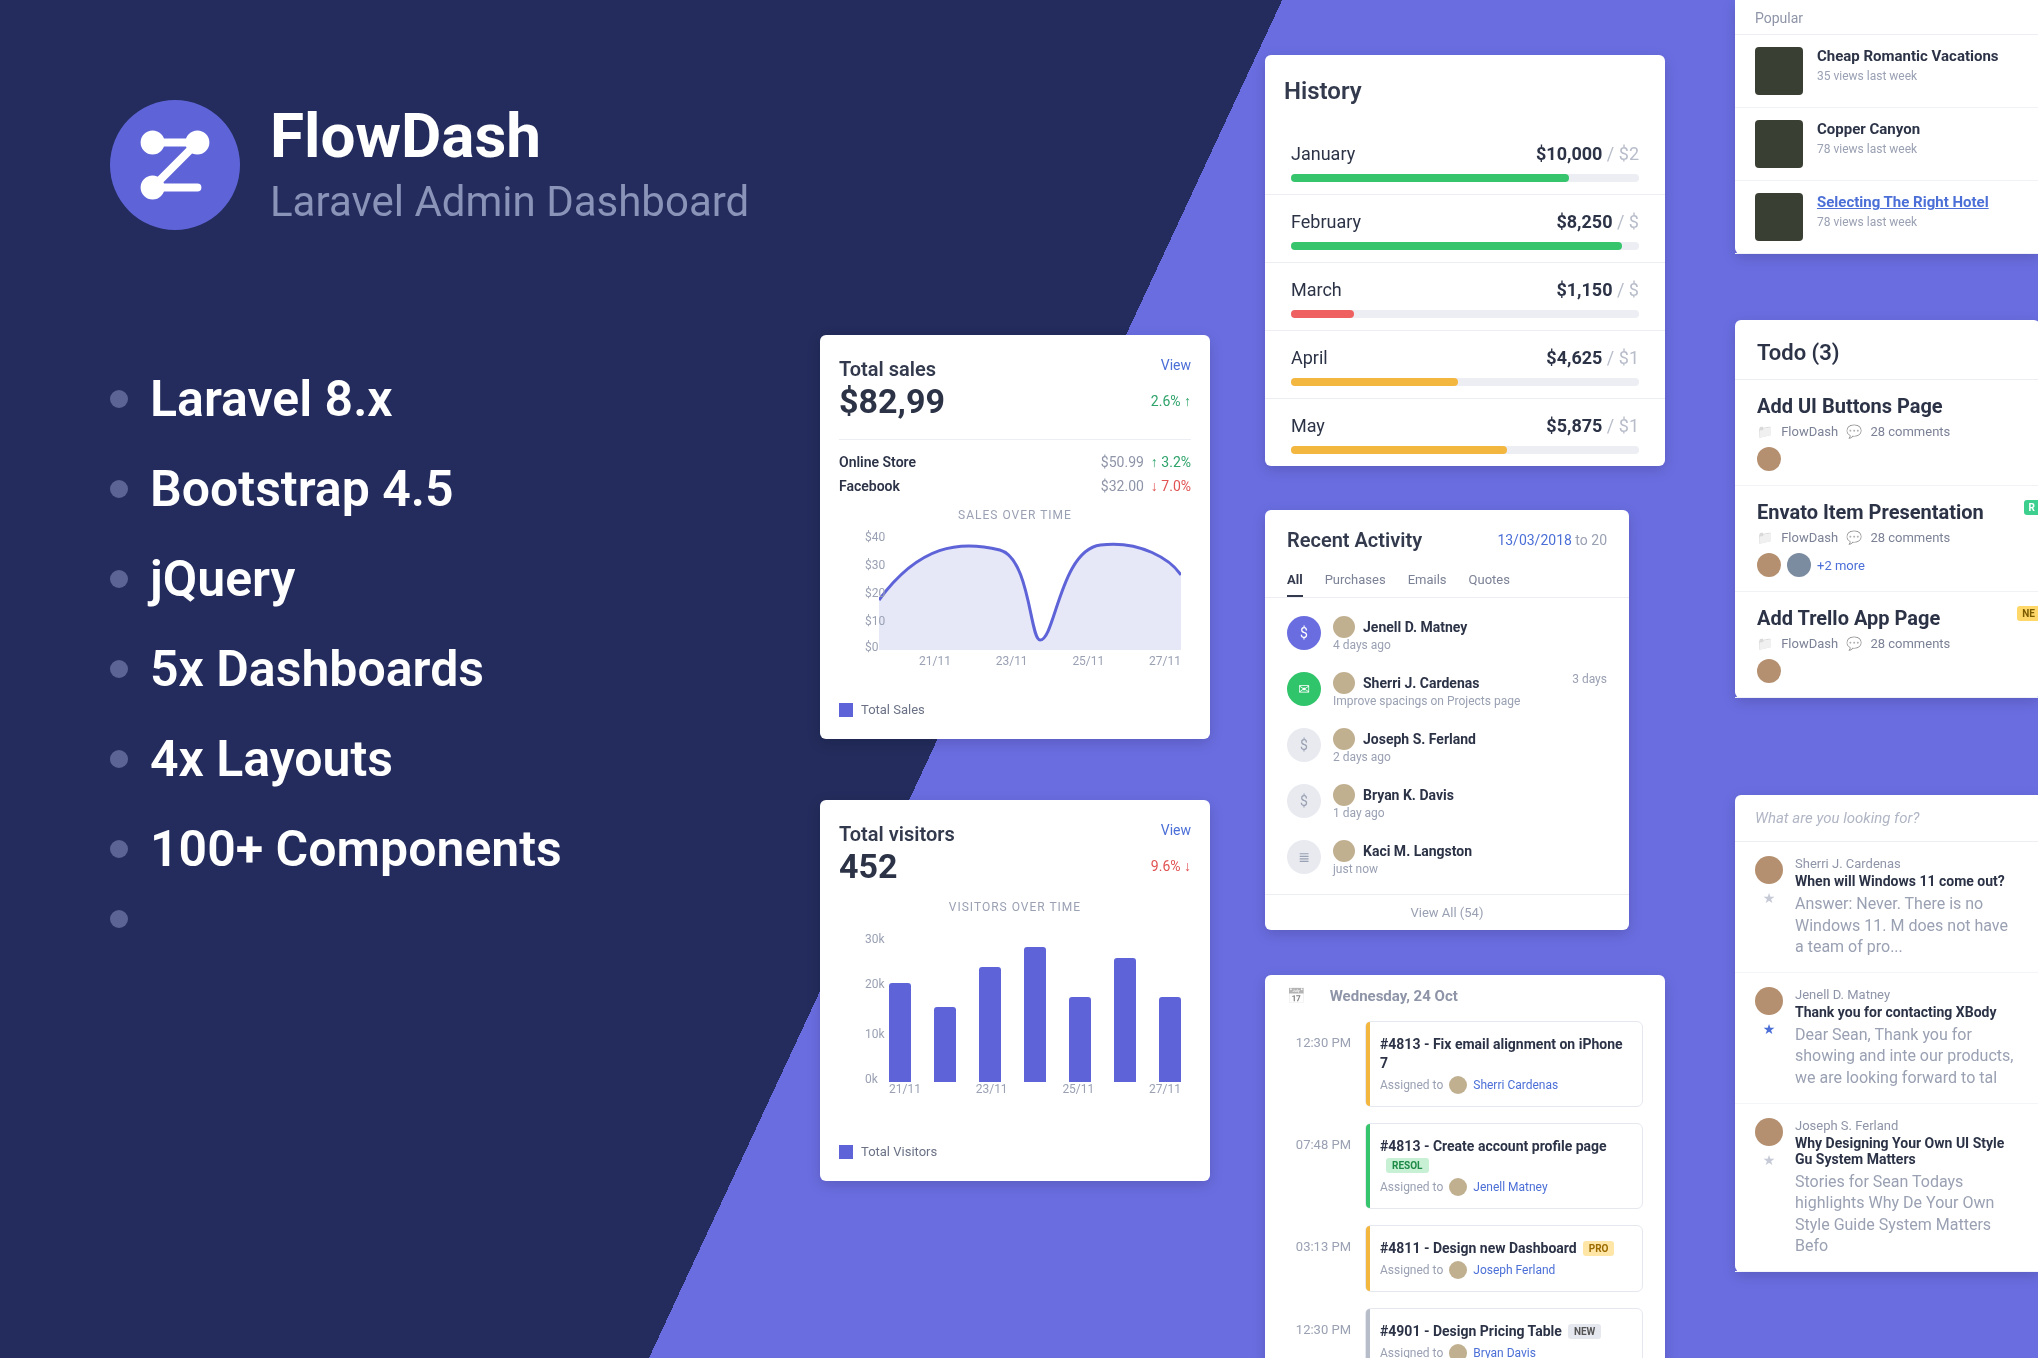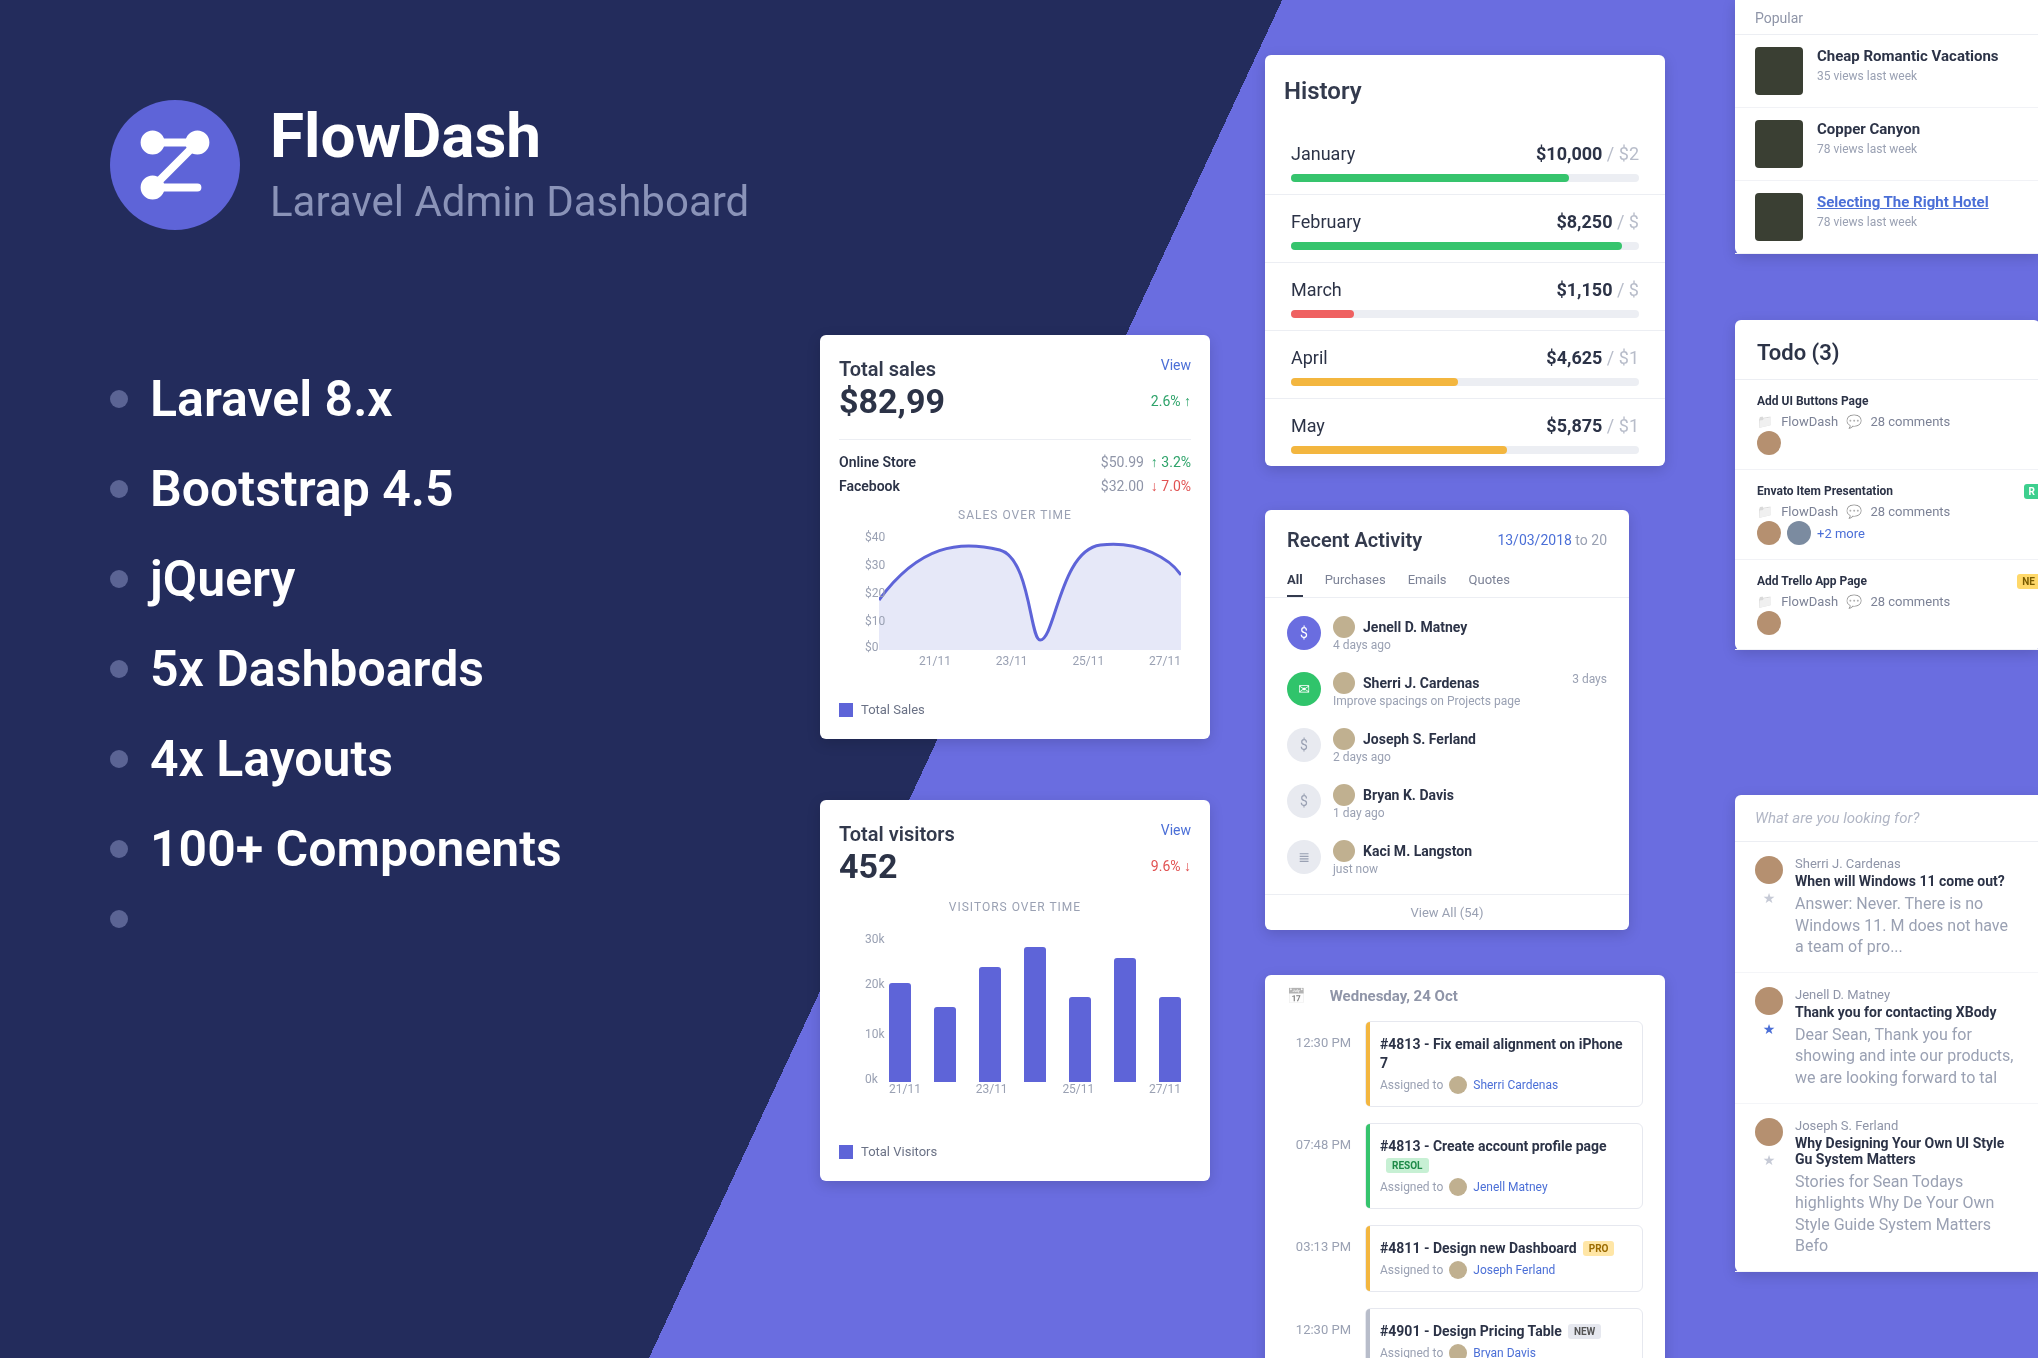--- a/index.html
+++ b/index.html
@@ -107,24 +107,24 @@
   .pop-item { display: flex; gap: 14px; padding: 12px 20px; border-bottom: 1px solid #f1f2f6; }
   .pop-thumb { width: 48px; height: 48px; background: #3a3f33; border-radius: 4px; flex-shrink: 0; }
   .pop-title { font-size: 15px; font-weight: 700; }
   .pop-title.lnk { color: #4b6fd7; text-decoration: underline; }
   .pop-sub { font-size: 12px; color: #9aa1b3; margin-top: 4px; }
 
   
   #card-todo { left: 1735px; top: 320px; width: 305px; }
   .todo-h { font-size: 22px; font-weight: 600; padding: 20px 22px 14px; border-bottom: 1px solid #eceef3; }
   .td-item { padding: 14px 22px; border-bottom: 1px solid #f1f2f6; position: relative; }
-  .td-title { font-size: 12px; font-weight: 700; }
+  .td-title { font-size: 20px; font-weight: 700; }
   .td-meta { display: flex; align-items: center; gap: 8px; font-size: 13px; color: #7c8296; margin-top: 6px; }
   .td-meta .folder-icon { color: #b8bdca; }
-  .td-av-row { margin-top: 2px; display:flex; gap:6px; align-items:center; }
+  .td-av-row { margin-top: 8px; display:flex; gap:6px; align-items:center; }
   .td-av { width: 24px; height: 24px; border-radius: 50%; background: #b59070; }
   .td-badge-right { position: absolute; right: 0; top: 14px; font-size: 10px; font-weight: 700; padding: 2px 5px; border-radius: 3px 0 0 3px; }
   .bdg-green { background: #3dcf8e; color: #fff; }
   .bdg-yellow { background: #ffd869; color: #7a5b00; }
   .more-link { color: #4b6fd7; font-size: 13px; }
 
   
   #card-qa { left: 1735px; top: 795px; width: 305px; border-radius: 6px 0 0 6px; }
   .qa-search { padding: 14px 20px; border-bottom: 1px solid #eceef3; color: #b1b6c5; font-size: 15px; font-style: italic; }
   .qa-item { display: flex; gap: 12px; padding: 14px 20px; border-bottom: 1px solid #f4f5f8; }

